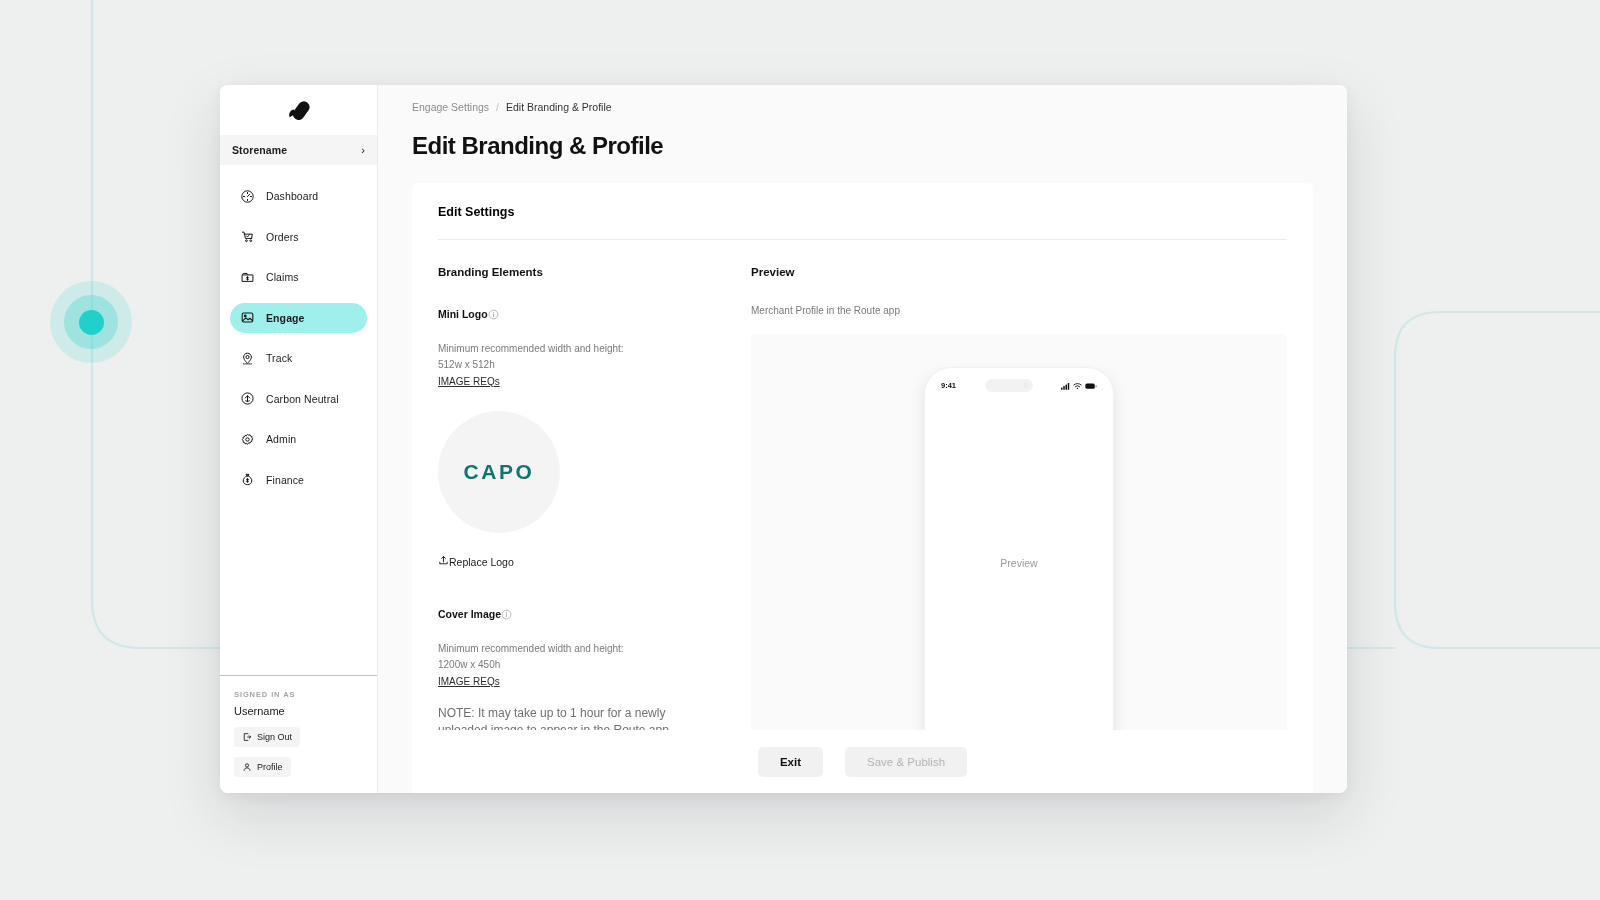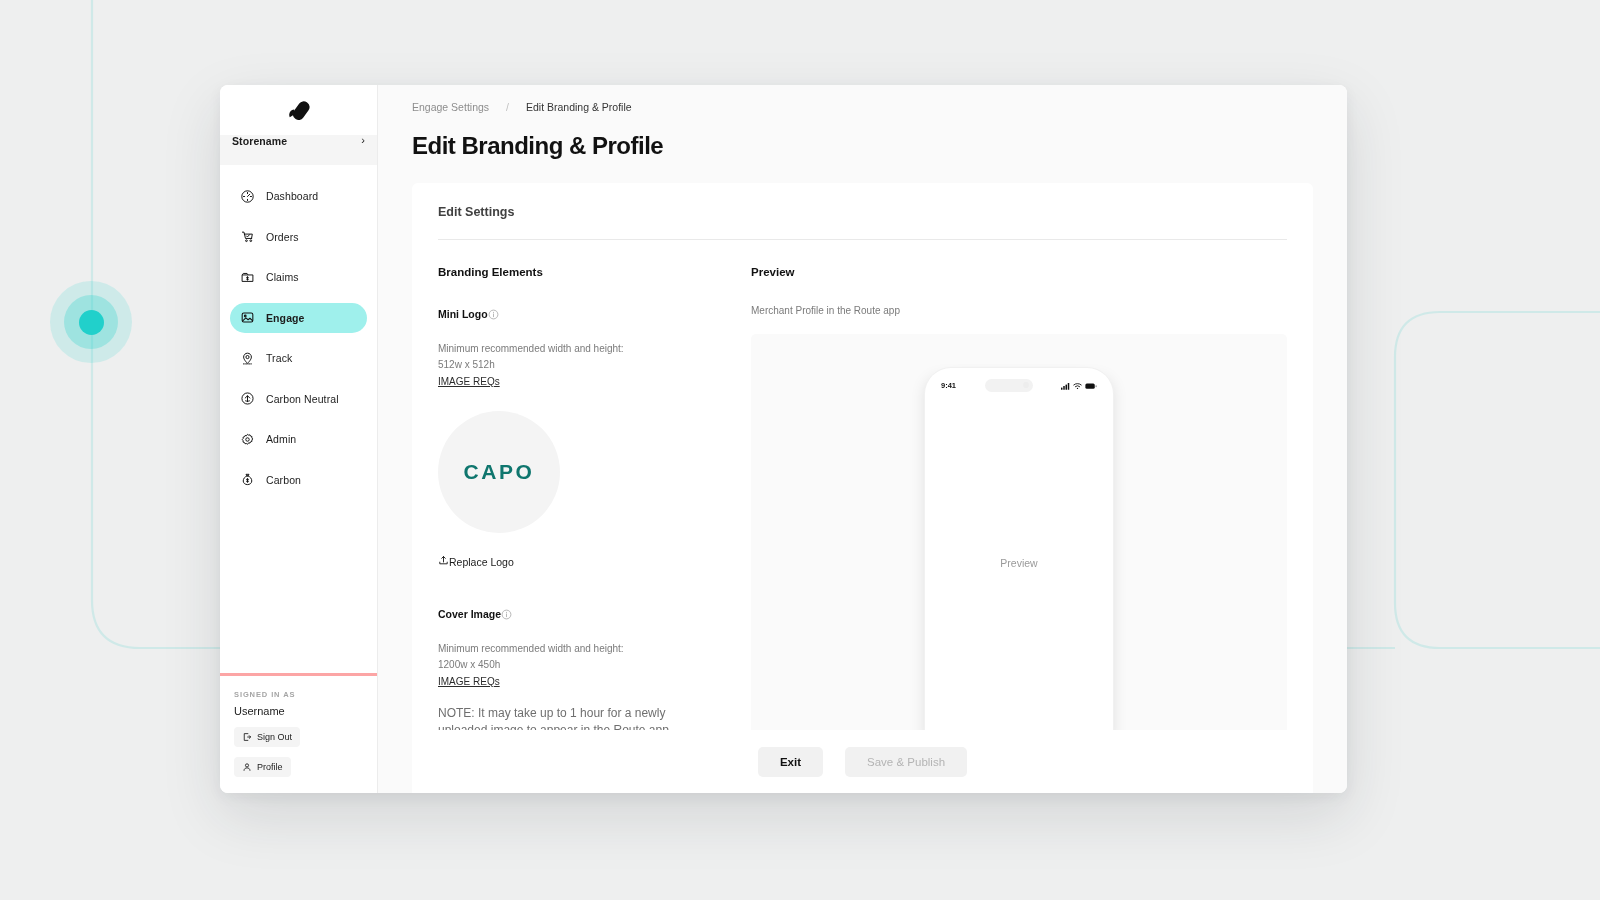--- a/index.html
+++ b/index.html
@@ -37,71 +37,71 @@
     background: #ffffff;
     display: flex; flex-direction: column;
     border-right: 1px solid #ececec;
   }
   .brand { height: 50px; display: flex; align-items: center; justify-content: center; }
   .brand svg { display: block; }
 
   .store-row {
     height: 30px;
     background: #f5f5f5;
-    display: flex; align-items: flex-start;
+    display: flex; align-items: center;
     padding: 0 12px;
     justify-content: space-between;
   }
   .store-row .store-name { font-size: 10.5px; font-weight: 700; color: #1c1c1c; letter-spacing: .1px; }
   .chev { color: #1c1c1c; font-size: 11px; line-height: 1; }
 
   .nav { padding: 16px 10px 0 10px; flex: 1 1 auto; }
   .nav-item {
     display: flex; align-items: center; gap: 11px;
     height: 30px; padding: 0 10px; margin-bottom: 10.5px;
     border-radius: 16px;
     font-size: 10.5px; color: #1c1c1c; letter-spacing: .1px;
   }
   .nav-item.active { background: #9ff0ec; font-weight: 600; }
   .nav-ico { width: 15px; height: 15px; flex: 0 0 15px; display: block; }
   .nav-ico svg { display: block; }
 
   .signed {
-    border-top: 3px solid #fca5a5;
+    border-top: 1px solid #fca5a5;
     padding: 14px 14px 16px 14px;
   }
   .signed-label { font-size: 7.5px; letter-spacing: .9px; color: #a5a5a5; font-weight: 600; }
   .signed-user { font-size: 11px; color: #1c1c1c; margin-top: 6px; }
   .mini-btn {
     display: inline-flex; align-items: center; gap: 5px;
     background: #f4f4f4; border-radius: 4px;
     padding: 5px 8px; margin-top: 10px;
     font-size: 9px; color: #1c1c1c;
   }
   .mini-btn svg { display: block; }
 
   
   .main { flex: 1 1 auto; display: flex; flex-direction: column; background: #fafafa; position: relative; min-width: 0; }
 
   .main-head { padding: 16px 34px 0 34px; }
-  .crumbs { font-size: 10.5px; color: #8d8d8d; display: flex; gap: 17px; align-items: center; }
+  .crumbs { font-size: 10.5px; color: #8d8d8d; display: flex; gap: 7px; align-items: center; }
   .crumbs .sep { color: #c2c2c2; }
   .crumbs .cur { color: #353535; }
   .page-title { font-size: 24px; font-weight: 700; color: #111; letter-spacing: -.5px; margin-top: 19px; }
 
   .card {
     margin: 23px 34px 0 34px;
     background: #ffffff;
     border-radius: 6px 6px 0 0;
     flex: 1 1 auto;
     overflow: hidden;
     position: relative;
   }
   .card-inner { padding: 22px 26px 0 26px; }
-  .card-title { font-size: 12.5px; font-weight: 700; color: #404040; }
+  .card-title { font-size: 12.5px; font-weight: 700; color: #000000; }
   .rule { height: 1px; background: #e9e9e9; margin-top: 20px; }
 
   .cols { display: flex; gap: 0; margin-top: 26px; }
   .col-left { width: 313px; flex: 0 0 313px; }
   .col-right { flex: 1 1 auto; min-width: 0; }
 
   .sec-title { font-size: 11.5px; font-weight: 700; color: #111; }
   .field-label { font-size: 10.5px; font-weight: 700; color: #111; display: flex; align-items: center; gap: 0; margin-top: 30px; }
   .info-i { width: 11px; height: 11px; display: block; }
 
@@ -295,21 +295,21 @@
 
       <div class="nav-item">
         <span class="nav-ico">
           <svg viewBox="0 0 20 20" fill="none" stroke="#111" stroke-width="1.3">
             <path d="M8 3.1h4l-1.3 2.2H9.3z" stroke-linejoin="round"></path>
             <path d="M9.3 5.3C6.3 6.4 4.3 9 4.3 12c0 2.7 2.5 4.8 5.7 4.8s5.7-2.1 5.7-4.8c0-3-2-5.6-5-6.7z"></path>
             <path d="M10 9v4.4" stroke-linecap="round"></path>
             <path d="M11.2 10a1.2 1.2 0 0 0-2.4.3c0 1.2 2.4.7 2.4 1.9a1.2 1.2 0 0 1-2.4.2" stroke-linecap="round"></path>
           </svg>
         </span>
-        <span>Carbon</span>
+        <span>Finance</span>
       </div>
 
     </nav>
 
     <div class="signed">
       <div class="signed-label">SIGNED IN AS</div>
       <div class="signed-user">Username</div>
       <div>
         <span class="mini-btn">
           <span>

